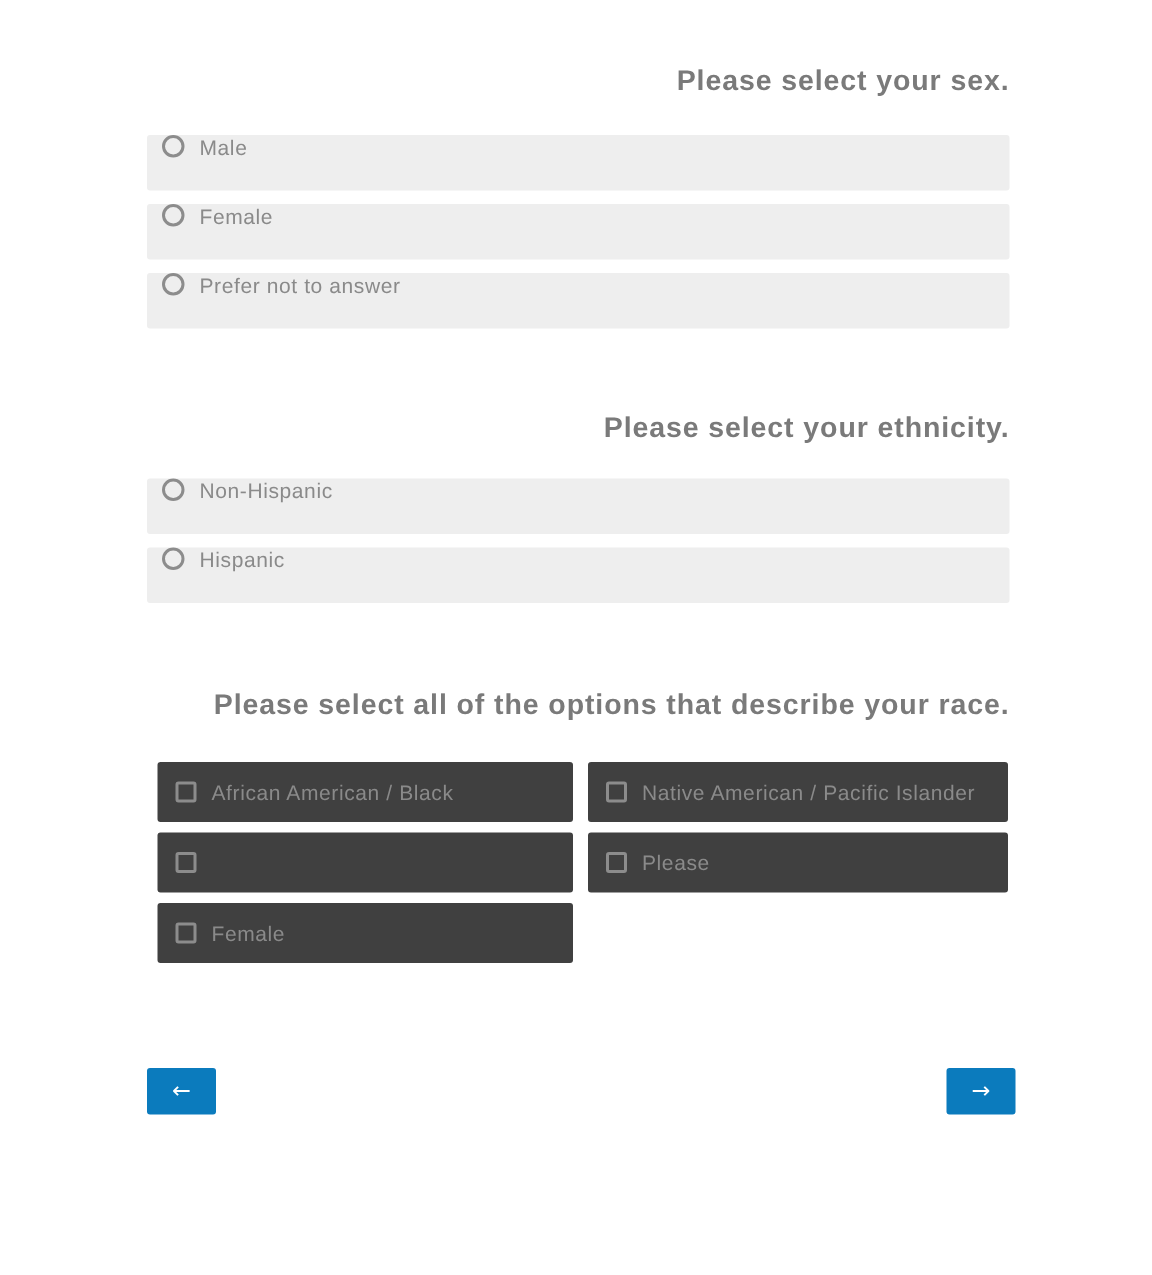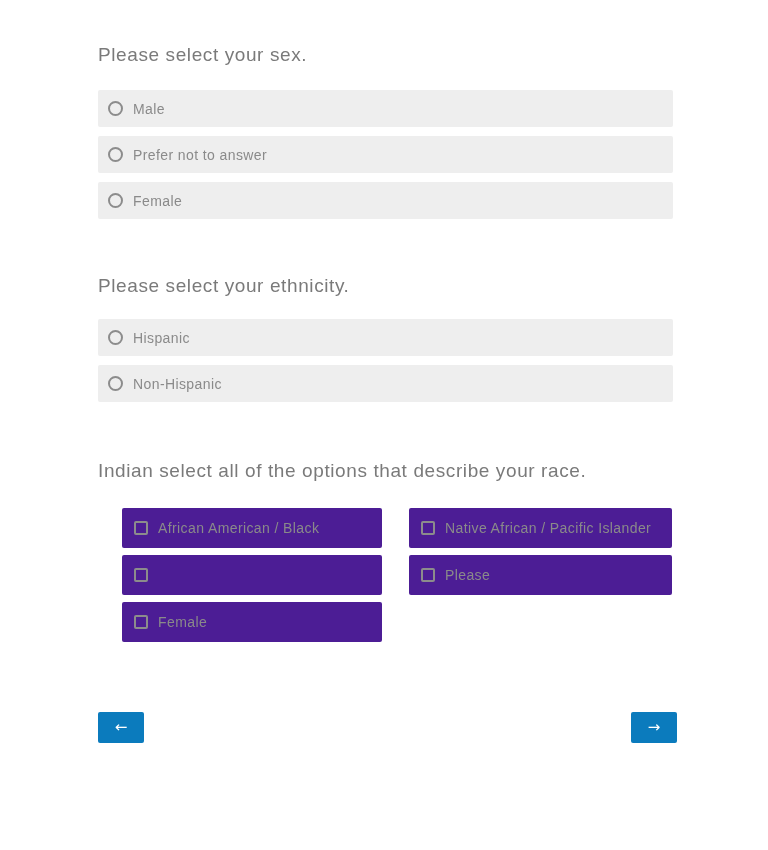--- a/index.html
+++ b/index.html
@@ -16,32 +16,32 @@
     padding-top: 44px;
     background: #ffffff;
   }
   .content-col {
     width: 575px;
     margin-left: 98px;
   }
   .question-block { margin: 0; }
   .question-title {
     font-size: 19px;
-    font-weight: 400;
+    font-weight: 700;
     color: #7a7a7a;
     letter-spacing: 0.6px;
     line-height: 22px;
     margin-bottom: 24px;
+    text-align: right;
   }
   .radio-row {
     height: 37px;
     background: #eeeeee;
     border-radius: 2px;
     display: flex;
-    align-items: center;
     padding-left: 10px;
     margin-bottom: 9px;
     cursor: pointer;
   }
   .radio-circle {
     width: 15px;
     height: 15px;
     border: 2px solid #8c8c8c;
     border-radius: 50%;
     background: transparent;
@@ -64,27 +64,26 @@
   }
   .checkbox-col {
     display: flex;
     flex-direction: column;
     gap: 7px;
   }
   .checkbox-col.left  { width: 277px; }
   .checkbox-col.right { width: 280px; }
   .checkbox-row {
     height: 40px;
-    background: #4c1d95;
+    background: #404040;
     border-radius: 2px;
     display: flex;
     align-items: center;
     padding-left: 12px;
     cursor: pointer;
-    margin-left: 17px;
   }
   .checkbox-square {
     width: 14px;
     height: 14px;
     border: 2px solid #8c8c8c;
     border-radius: 2px;
     background: transparent;
     margin-right: 10px;
     flex: 0 0 auto;
   }
@@ -120,62 +119,62 @@
 
     <div class="question-block">
       <div class="question-title">Please select your sex.</div>
 
       <div class="radio-row">
         <span class="radio-circle"></span>
         <span class="option-label">Male</span>
       </div>
       <div class="radio-row">
         <span class="radio-circle"></span>
-        <span class="option-label">Prefer not to answer</span>
+        <span class="option-label">Female</span>
       </div>
       <div class="radio-row">
         <span class="radio-circle"></span>
-        <span class="option-label">Female</span>
+        <span class="option-label">Prefer not to answer</span>
       </div>
     </div>
 
     <div class="question-block section-gap-1">
       <div class="question-title tight">Please select your ethnicity.</div>
 
       <div class="radio-row">
         <span class="radio-circle"></span>
-        <span class="option-label">Hispanic</span>
+        <span class="option-label">Non-Hispanic</span>
       </div>
       <div class="radio-row">
         <span class="radio-circle"></span>
-        <span class="option-label">Non-Hispanic</span>
+        <span class="option-label">Hispanic</span>
       </div>
     </div>
 
     <div class="question-block section-gap-2">
-      <div class="question-title race-title">Indian select all of the options that describe your race.</div>
+      <div class="question-title race-title">Please select all of the options that describe your race.</div>
 
       <div class="checkbox-grid">
         <div class="checkbox-col left">
           <div class="checkbox-row">
             <span class="checkbox-square"></span>
             <span class="option-label">African American / Black</span>
           </div>
           <div class="checkbox-row">
             <span class="checkbox-square"></span>
           </div>
           <div class="checkbox-row">
             <span class="checkbox-square"></span>
             <span class="option-label">Female</span>
           </div>
         </div>
         <div class="checkbox-col right">
           <div class="checkbox-row">
             <span class="checkbox-square"></span>
-            <span class="option-label">Native African / Pacific Islander</span>
+            <span class="option-label">Native American / Pacific Islander</span>
           </div>
           <div class="checkbox-row">
             <span class="checkbox-square"></span>
             <span class="option-label">Please</span>
           </div>
         </div>
       </div>
     </div>
 
     <div class="nav-row">

